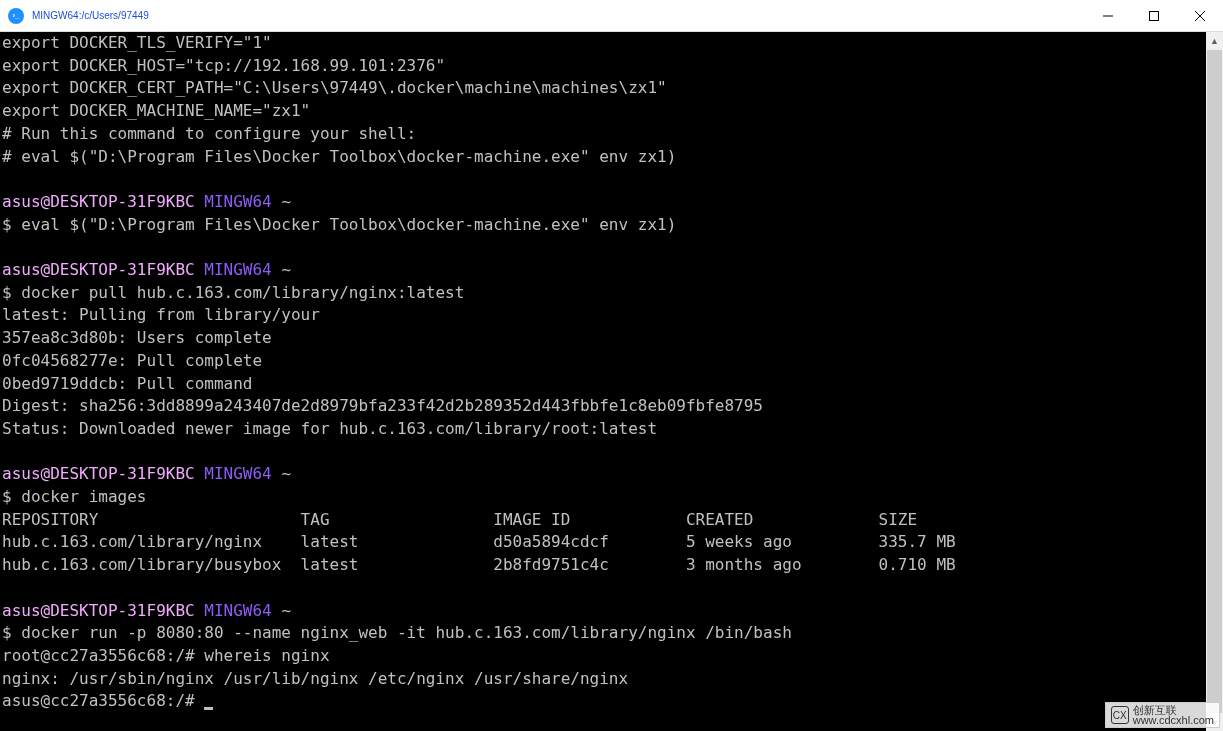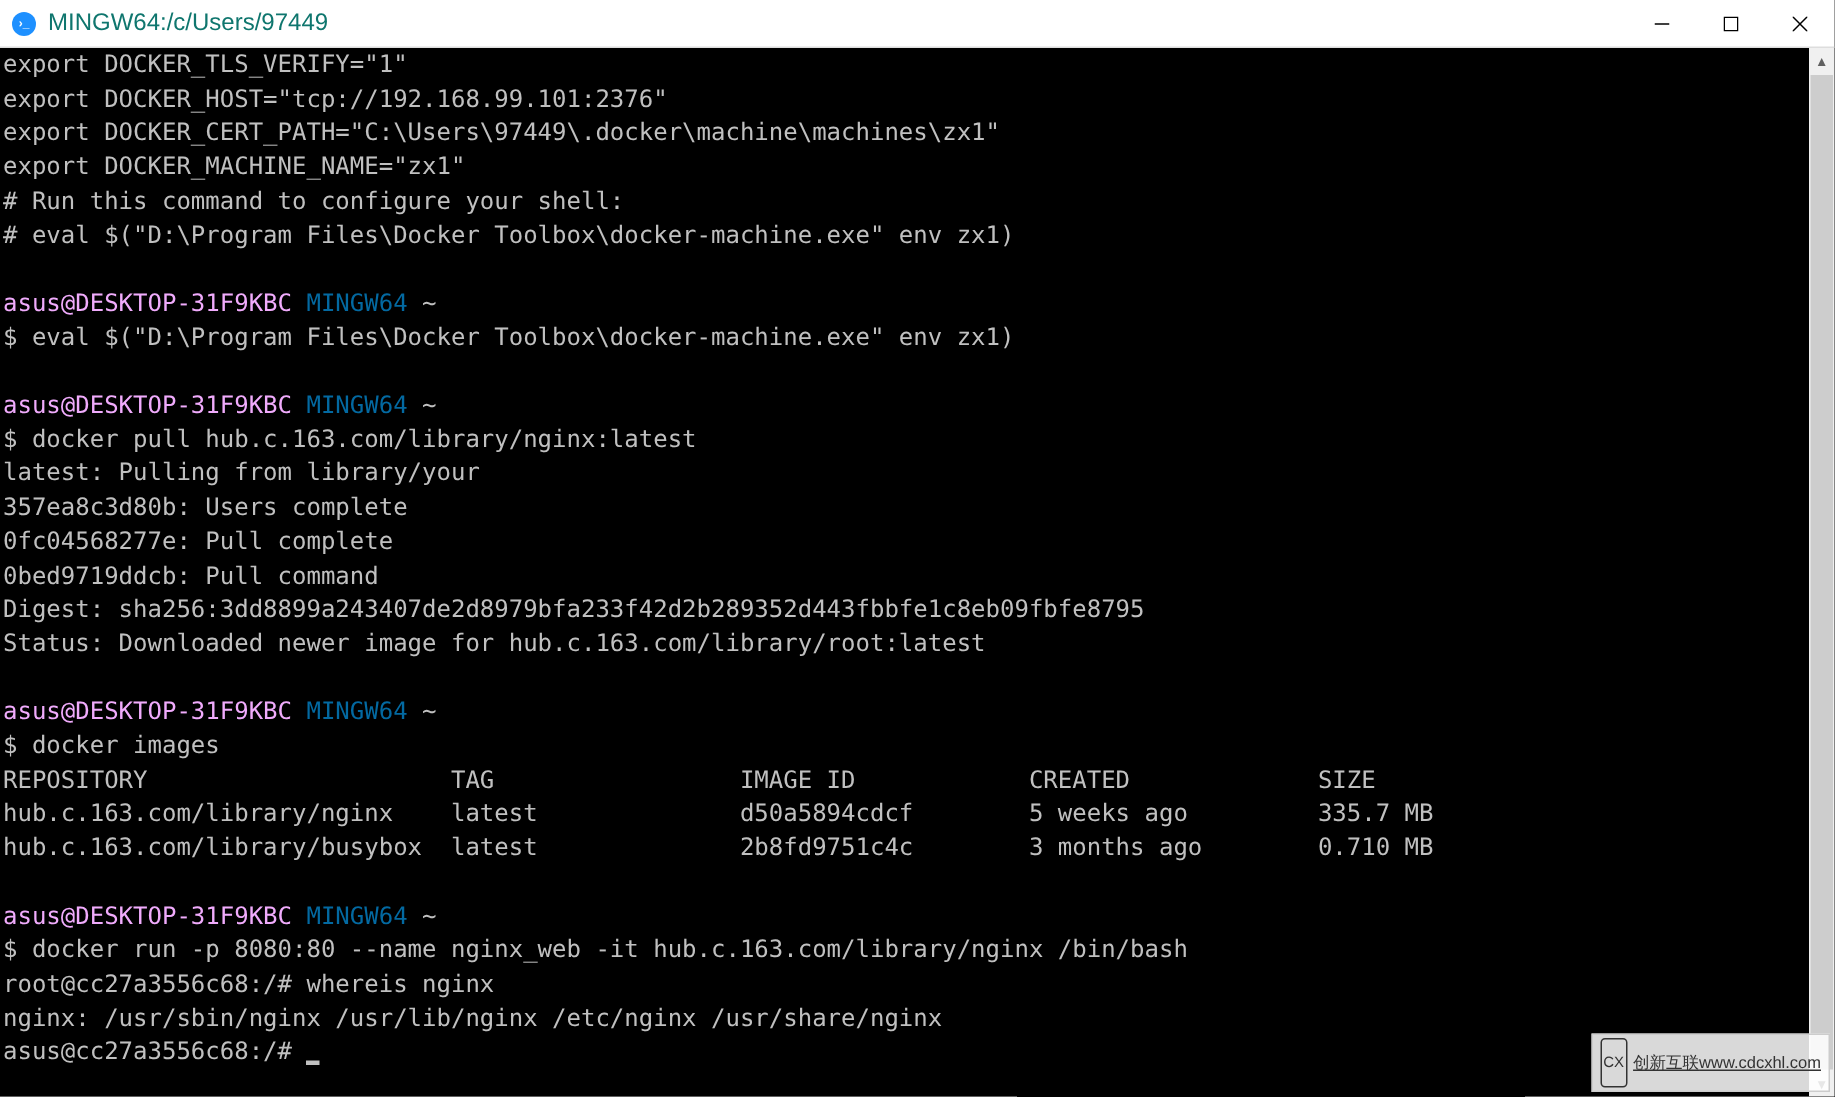--- a/index.html
+++ b/index.html
@@ -24,22 +24,22 @@
     border-radius: 50%;
     margin: 0 8px;
     display: inline-flex;
     align-items: center;
     justify-content: center;
     color: #fff;
     font-size: 8px;
     font-weight: bold;
   }
   .title-text {
-    font-size: 16px;
-    color: #0f766e;
+    font-size: 10px;
+    color: #1d4ed8;
     flex: 0 0 auto;
   }
   .title-spacer { flex: 1; }
   .win-btn {
     width: 46px; height: 32px;
     display: flex;
     align-items: center;
     justify-content: center;
     color: #000;
   }
@@ -73,48 +73,48 @@
   .scroll-arrow {
     position: absolute;
     left: 0; width: 17px; height: 17px;
     display: flex; align-items: center; justify-content: center;
     color: #606060;
     font-size: 9px;
   }
   .scroll-arrow.up { top: 0; }
   .scroll-arrow.down { bottom: 0; }
   .green { color: #f0abfc; }
-  .magenta { color: #0369a1; }
+  .magenta { color: #8b5cf6; }
   .cursor {
     display: inline-block;
     width: 9px; height: 3px;
     background: #c0c0c0;
     vertical-align: bottom;
     margin-bottom: 3px;
   }
   .watermark {
     position: absolute;
     right: 3px; bottom: 3px;
     background: rgba(255,255,255,0.85);
     border: 1px solid #ccc;
     font-size: 11px;
     color: #333;
     padding: 2px 5px;
     display: flex;
     align-items: center;
     gap: 4px;
   }
   .wm-logo {
-    width: 18px; height: 33px;
+    width: 18px; height: 18px;
     border: 1px solid #333;
     border-radius: 3px;
     display: flex; align-items: center; justify-content: center;
     font-size: 10px;
   }
-  .wm-text { display: flex; line-height: 10px; text-decoration: underline; }
+  .wm-text { display: flex; flex-direction: column; line-height: 10px; }
 </style>
 </head>
 <body>
 
 <div class="titlebar">
   <span class="app-icon">›_</span>
   <span class="title-text">MINGW64:/c/Users/97449</span>
   <span class="title-spacer"></span>
   <div class="win-btn">
     <svg viewBox="0 0 10 10">

